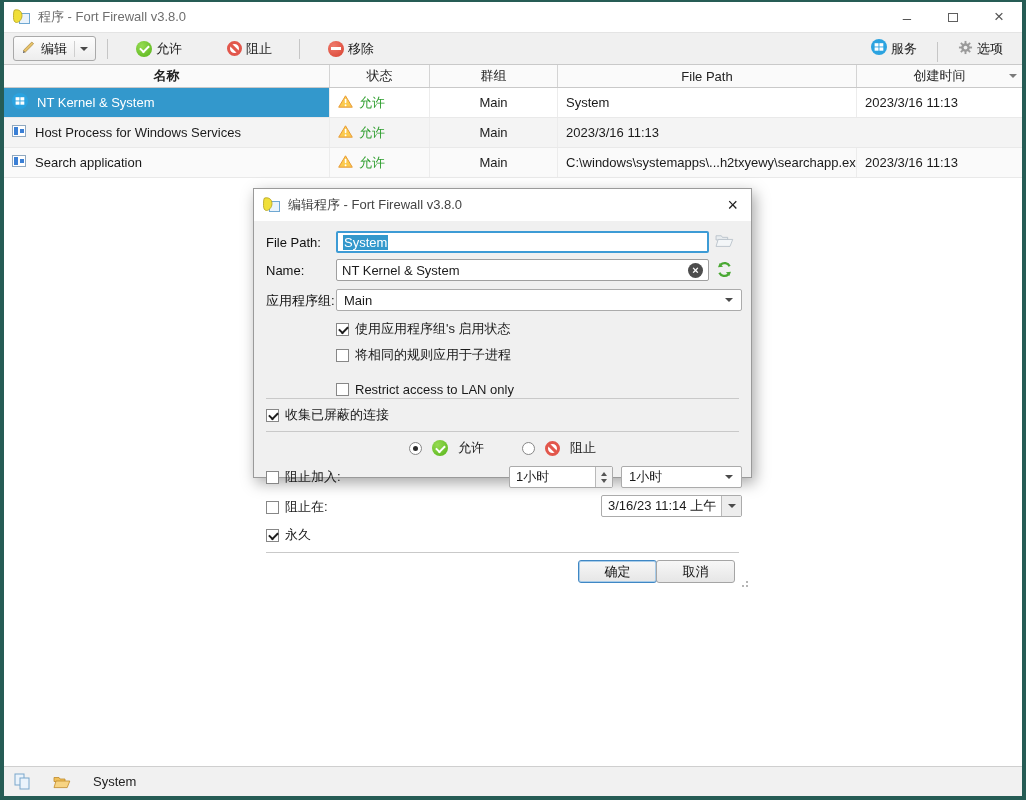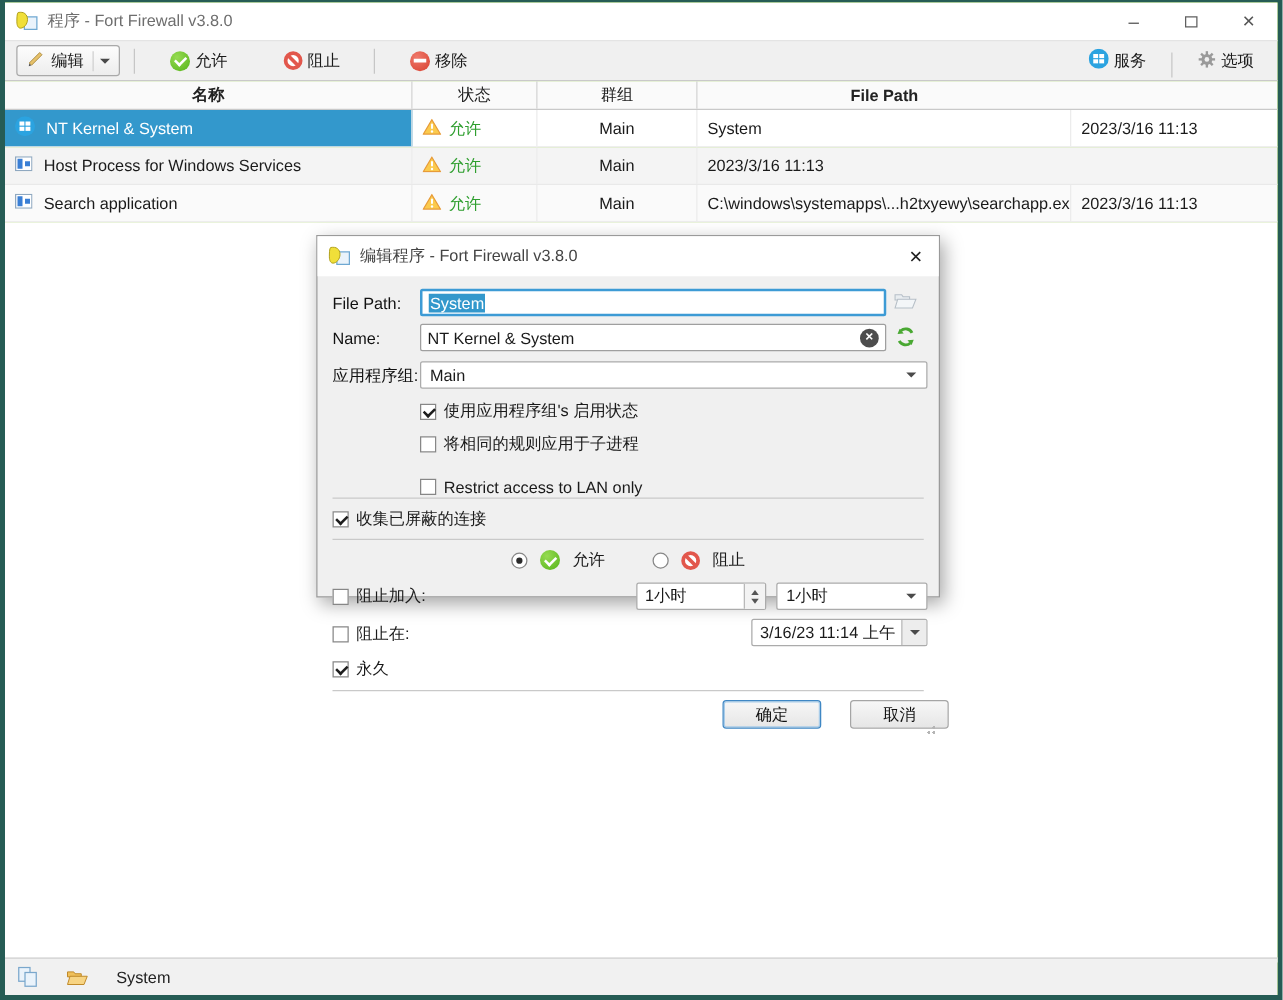--- a/index.html
+++ b/index.html
@@ -42,21 +42,21 @@
   .ic-remove { width:16px; height:16px; border-radius:50%; background:radial-gradient(circle at 35% 30%, #ef7a6c, #d8402f); position:relative; }
   .ic-remove::after { content:""; position:absolute; left:3px; top:6.5px; width:10px; height:3px; background:#fff; }
 
   
   .thead { display:flex; height:23px; background:#fafafa; border-bottom:1px solid #c9c9c9; align-items:center; }
   .th { height:100%; display:flex; align-items:center; justify-content:center; border-right:1px solid #d4d4d4; position:relative; color:#222; }
   .th:last-child { border-right:none; }
   .th-name { width:326px; font-weight:bold; }
   .th-status { width:100px; }
   .th-group { width:128px; }
-  .th-path { width:299px;font-weight:bold; }
+  .th-path { width:299px; }
   .th-created { flex:1; }
   .sort-caret { position:absolute; right:5px; width:0; height:0; border-left:4px solid transparent; border-right:4px solid transparent; border-top:4px solid #7a7a7a; }
 
   .trow { display:flex; height:30px; align-items:stretch; border-bottom:1px solid #e9e9e9; background:#fff; }
   .trow.alt1 { background:#f4f4f4; }
   .trow.alt2 { background:#fafafa; }
   .td { display:flex; align-items:center; padding-left:8px; border-right:1px solid #ececec; overflow:hidden; white-space:nowrap; }
   .td:last-child { border-right:none; }
   .td-name { width:326px; gap:9px; }
   .td-status { width:100px; gap:6px; }
@@ -207,20 +207,24 @@
       </div>
     <div class="th th-status">
         <span>状态</span>
       </div>
     <div class="th th-group">
         <span>群组</span>
       </div>
     <div class="th th-path">
         <span>File Path</span>
       </div>
+    <div class="th th-created">
+      <span>创建时间</span>
+      <span class="sort-caret"></span>
+    </div>
   </div>
 
   <div class="trow">
     <div class="td td-name selected">
       <span>
         <svg width="16" height="16" viewBox="0 0 16 16">
           <circle cx="8" cy="8" r="8" fill="#2ba3e0"></circle>
           <rect x="3.6" y="4.2" width="3.9" height="3.3" fill="#fff"></rect>
           <rect x="8.4" y="4.2" width="3.9" height="3.3" fill="#fff"></rect>
           <rect x="3.6" y="8.4" width="3.9" height="3.3" fill="#fff"></rect>
@@ -435,16 +439,16 @@
     </div>
 
     <div class="row-flex" style="left:12px; top:304px;">
       <span class="cb checked"></span>
       <span>永久</span>
     </div>
 
     <div class="hline" style="top:331px;"></div>
 
     <div class="btn primary" style="left:324px; top:339px;">确定</div>
-    <div class="btn" style="left:426px; top:339px;">取消</div>
+    <div class="btn" style="left:402px; top:339px;">取消</div>
     <div class="grip"></div>
   </div>
 </div>
 
 </body></html>

